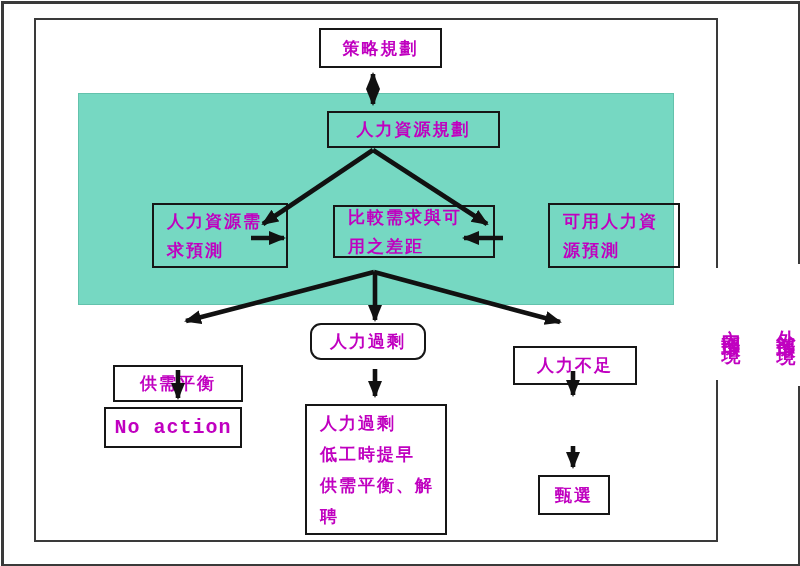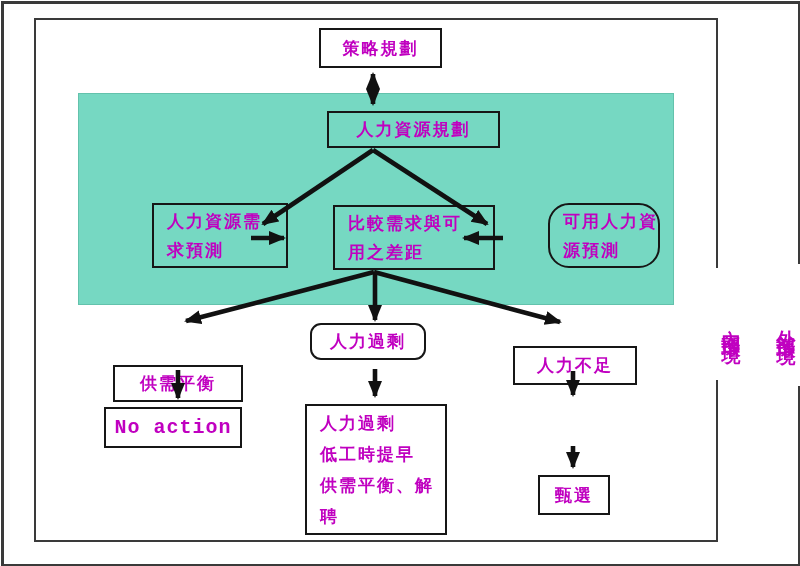--- a/index.html
+++ b/index.html
@@ -25,22 +25,22 @@
     display:flex;align-items:center;justify-content:center;z-index:3;
     box-sizing:border-box;
   }
   .box.in-teal{background:transparent;margin-left:40px;}
   .box.multi{flex-direction:column;align-items:flex-start;justify-content:center;padding-left:13px;}
   .box.multi .line{line-height:29px;white-space:nowrap;}
   #box-stop .line{line-height:31px;}
   #box-strategic{left:311px;top:28px;width:123px;height:40px;margin-left:8px;}
   #box-hrp{left:287px;top:111px;width:173px;height:37px;}
   #box-demand{left:112px;top:203px;width:136px;height:65px;}
-  #box-compare{left:293px;top:205px;width:162px;height:65px;}
-  #box-available{left:508px;top:203px;width:112px;height:65px;border-radius:21px;}
+  #box-compare{left:293px;top:205px;width:162px;height:53px;}
+  #box-available{left:508px;top:203px;width:132px;height:65px;}
   #box-balance{left:113px;top:332px;width:130px;height:37px;margin-top:33px;}
   #box-surplus{left:310px;top:323px;width:116px;height:37px;border-radius:11px;}
   #box-shortage{left:513px;top:330px;width:124px;height:39px;margin-top:16px;}
   #box-noaction{left:104px;top:407px;width:138px;height:41px;
     font-family:"Liberation Mono","DejaVu Sans Mono",monospace;font-size:20px;letter-spacing:1px;}
   #box-stop{left:305px;top:404px;width:142px;height:131px;}
   #box-recruit{left:538px;top:403px;width:72px;height:40px;}
   #box-select{left:538px;top:475px;width:72px;height:40px;}
   .v-label{
     position:absolute;z-index:5;background:#ffffff;color:#c000c0;

